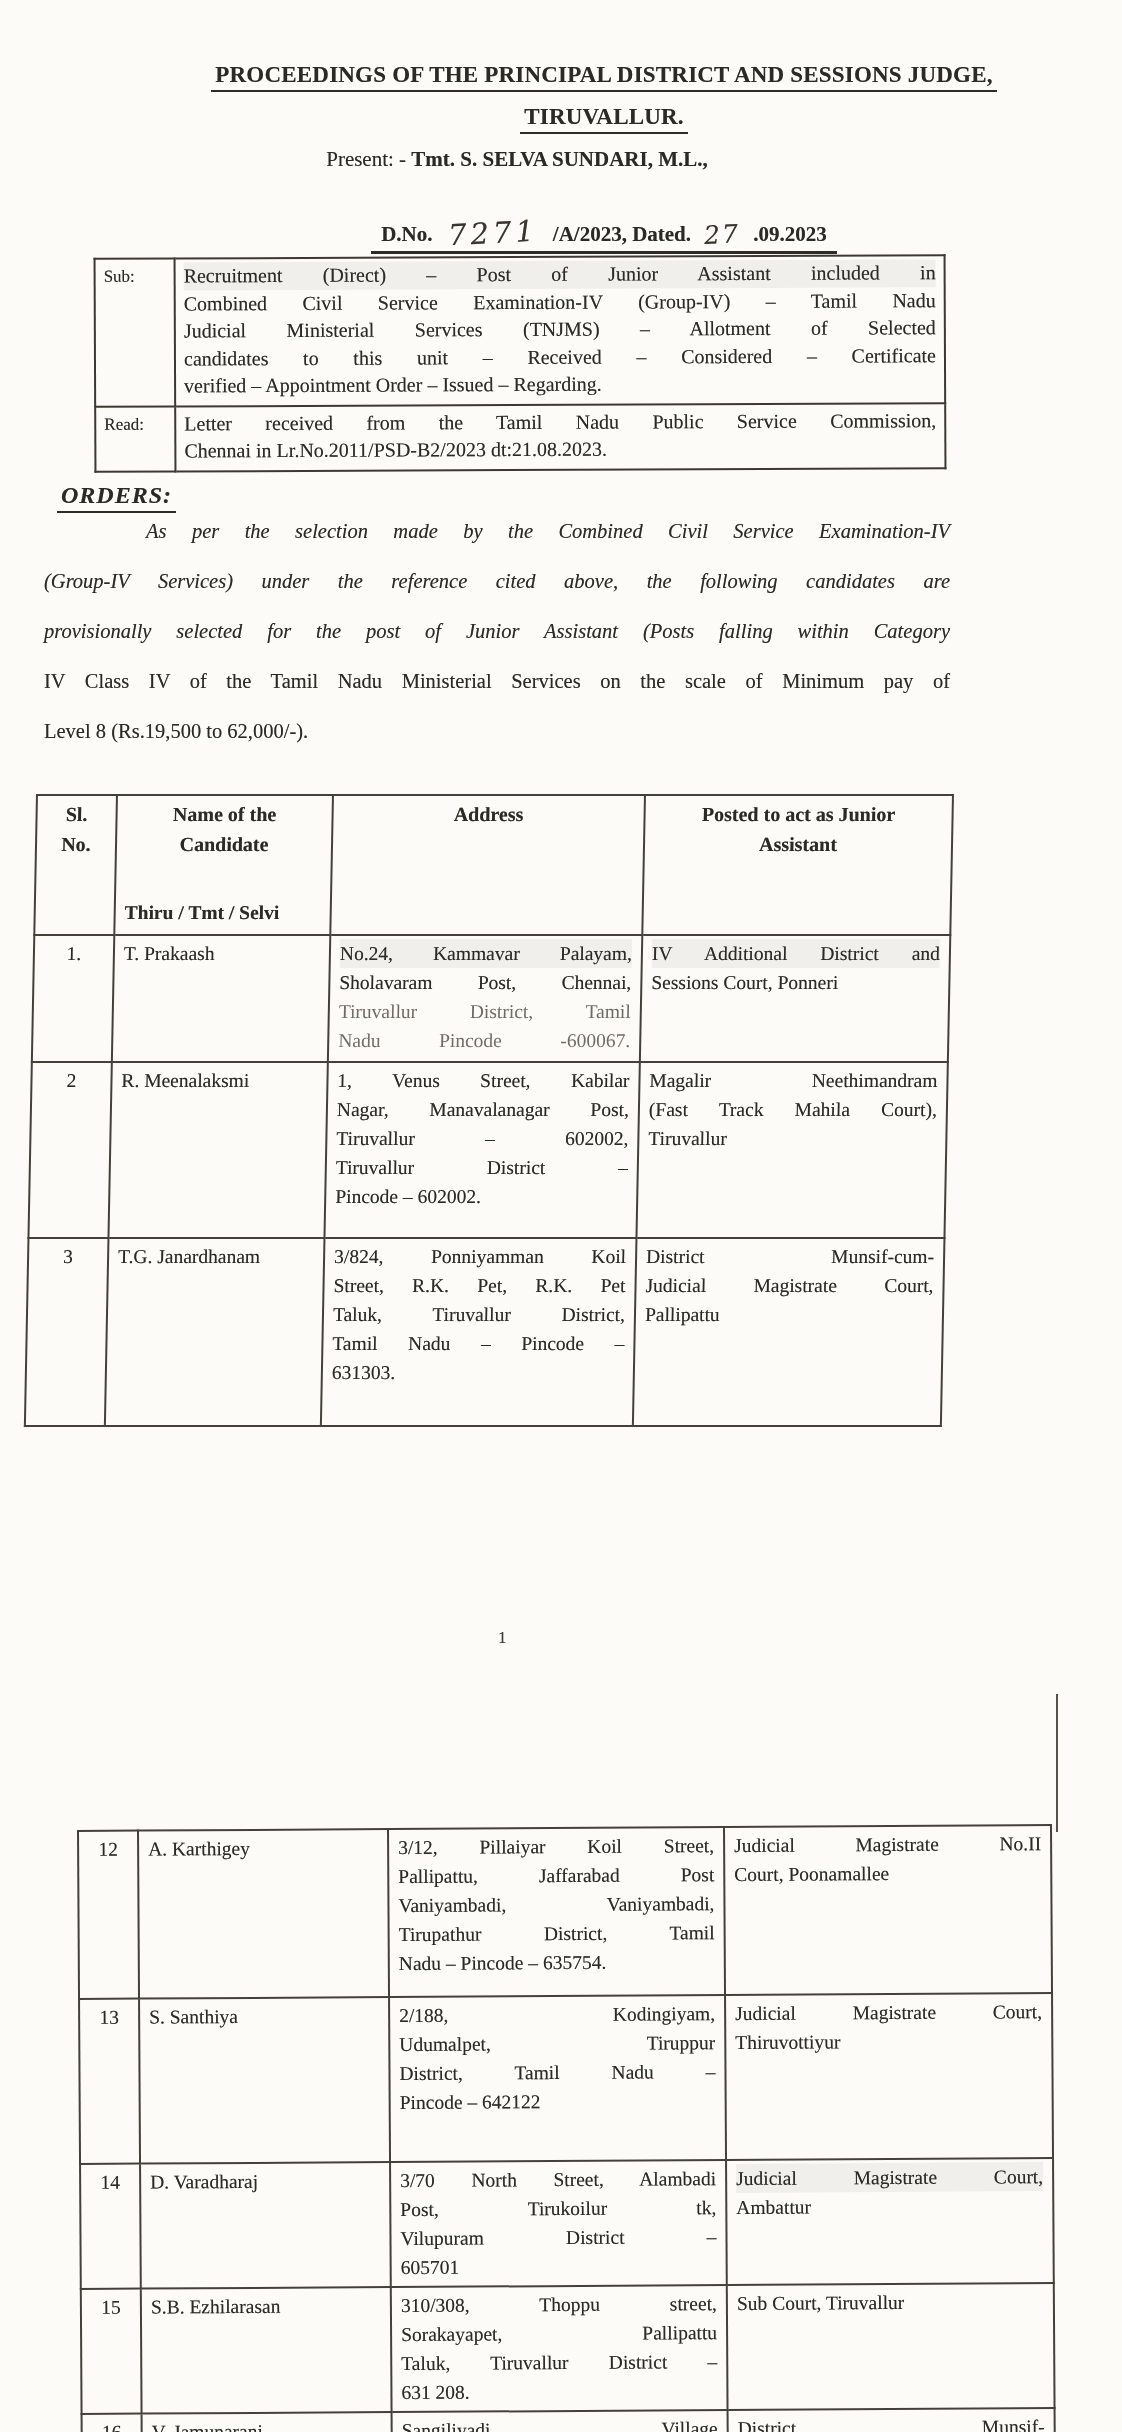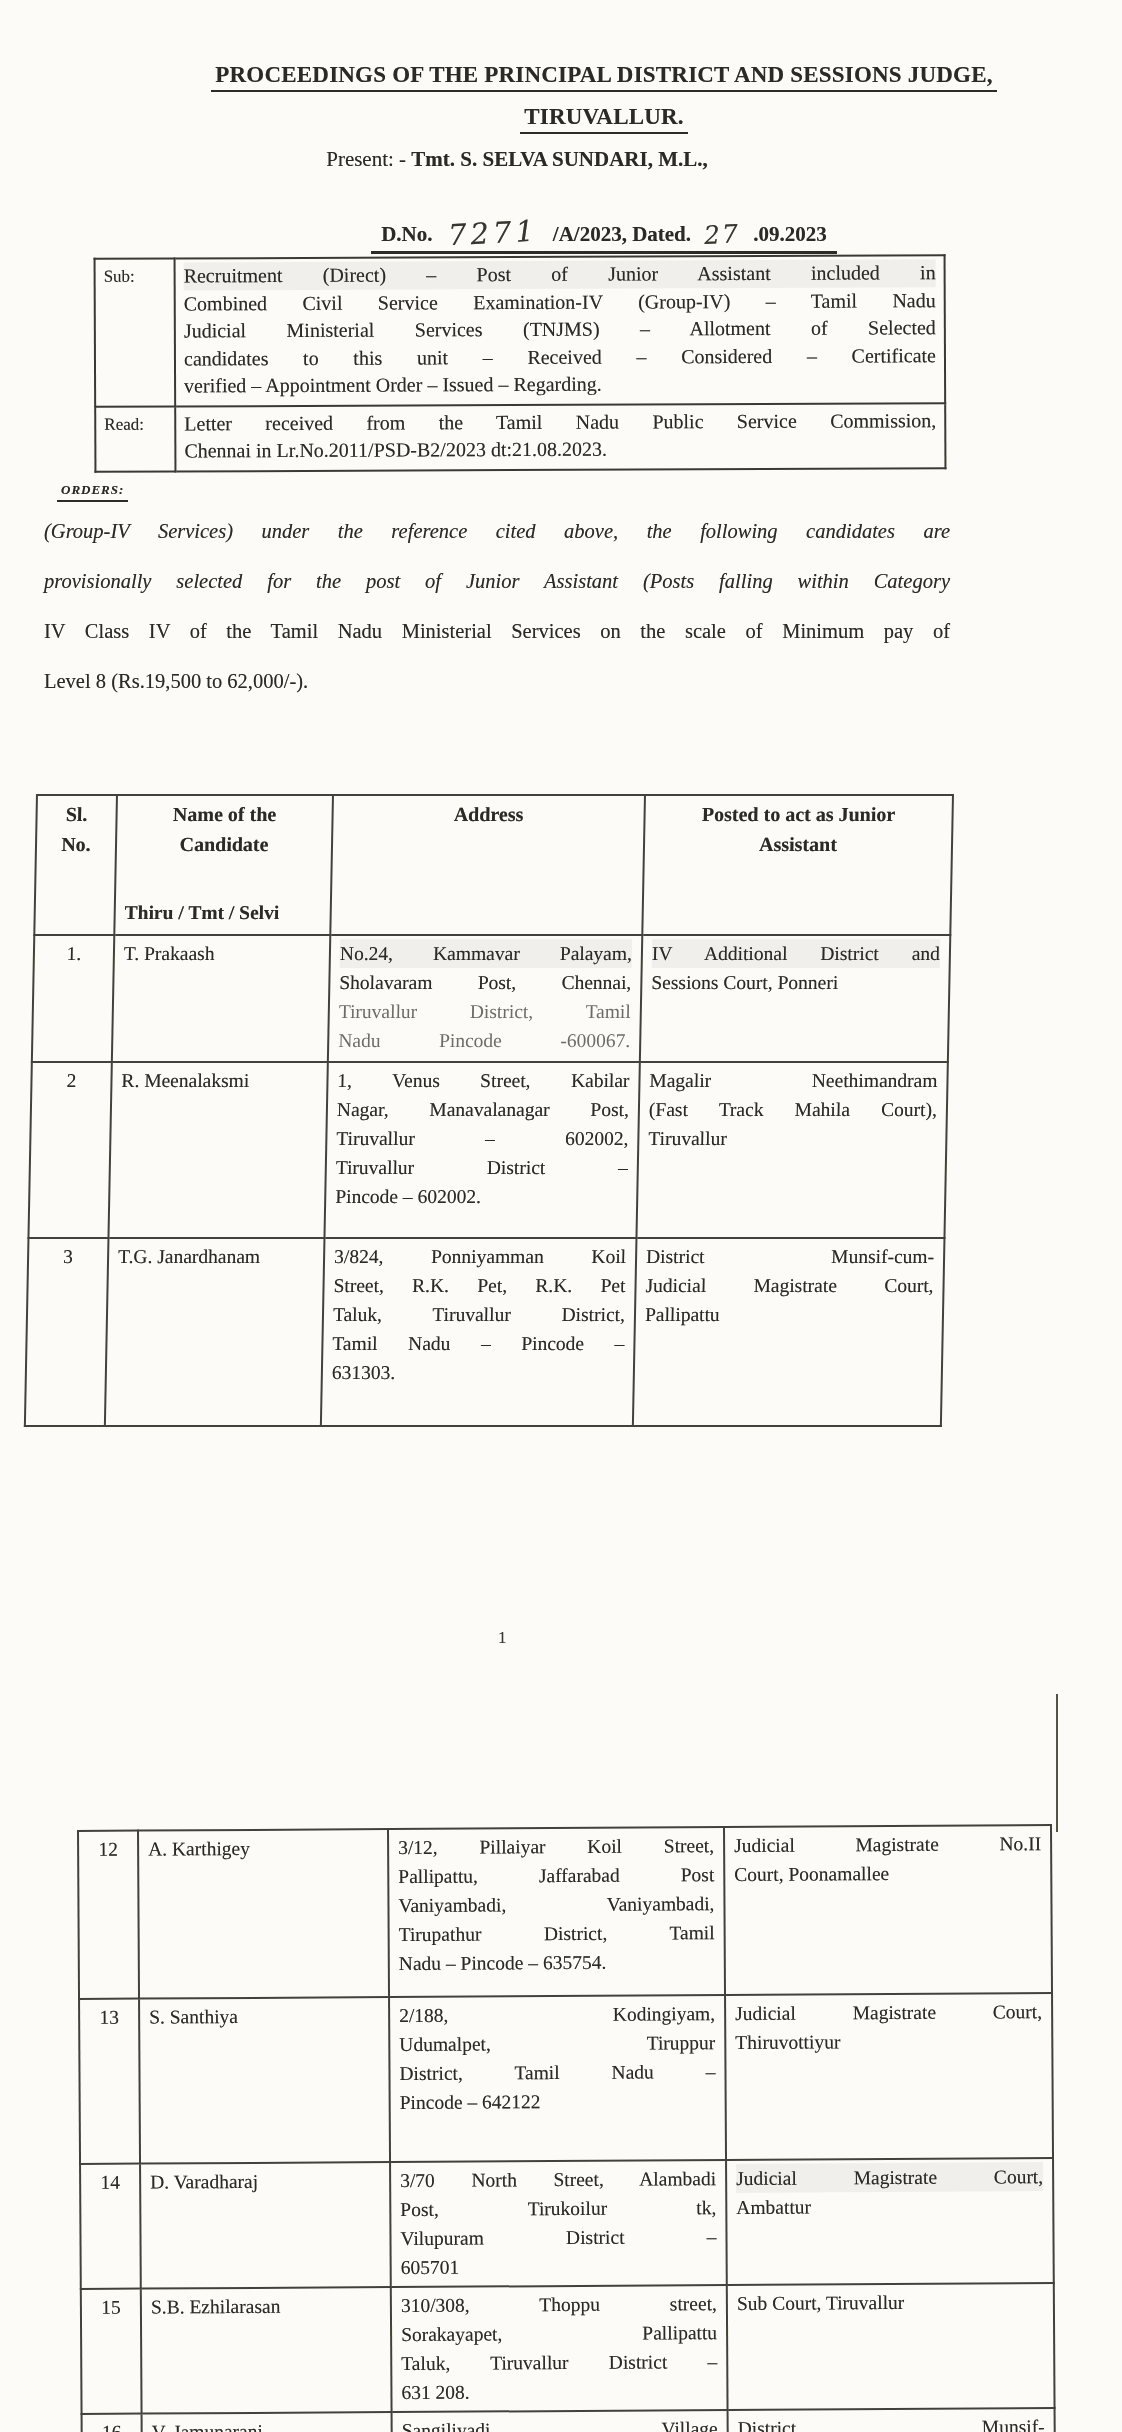--- a/index.html
+++ b/index.html
@@ -25,21 +25,21 @@
     transform:rotate(-3deg) translateY(2px);margin:0 10px;color:#38362f;
   }
   .hw.small{font-size:25px;letter-spacing:2px;margin:0 8px;}
   
   .refbox{border-collapse:collapse;width:852px;transform:rotate(-0.25deg);}
   .refbox td{border:2.5px solid #3b3931;vertical-align:top;font-size:20px;line-height:27.5px;padding:3px 8px 5px 8px;}
   .refbox td.lbl{width:62px;font-size:17px;}
   .jline{text-align:justify;text-align-last:justify;}
   .band{background:rgba(90,88,80,0.07);}
   
-  .orders{font-size:13px;font-weight:bold;font-style:italic;letter-spacing:1px;}
+  .orders{font-size:24px;font-weight:bold;font-style:italic;letter-spacing:1px;}
   .orders .u{border-bottom-width:2.5px;}
   .para{width:906px;font-size:20.5px;}
   .para .pline{height:50px;line-height:50px;white-space:nowrap;}
   .para .pline.jline{white-space:normal;}
   .para .ital{font-style:italic;}
   .para .indent{padding-left:102px;}
   
   table.cand{border-collapse:collapse;table-layout:fixed;background:transparent;}
   table.cand td{border:2.5px solid #44413a;vertical-align:top;padding:3px 9px 4px 9px;font-size:19.5px;line-height:29px;}
   table.cand .slc{text-align:center;padding-left:2px;padding-right:2px;}
@@ -102,20 +102,21 @@
       </tr>
     </tbody>
       </table>
   </div>
 
   <div class="abs orders" style="top:482px;left:57px;">
     <span class="u">ORDERS:</span>
   </div>
 
   <div class="abs para" style="top:506px;left:44px;">
+    <div class="pline jline ital indent">As per the selection made by the Combined Civil Service Examination-IV</div>
     <div class="pline jline ital">(Group-IV Services) under the reference cited above, the following candidates are</div>
     <div class="pline jline ital">provisionally selected for the post of Junior Assistant (Posts falling within Category</div>
     <div class="pline jline">IV Class IV of the Tamil Nadu Ministerial Services on the scale of Minimum pay of</div>
     <div class="pline">Level 8 (Rs.19,500 to 62,000/-).</div>
   </div>
 
   <div class="abs" style="top:794px;left:36px;">
     <table class="cand t1">
       <colgroup>
           <col style="width:80px">

